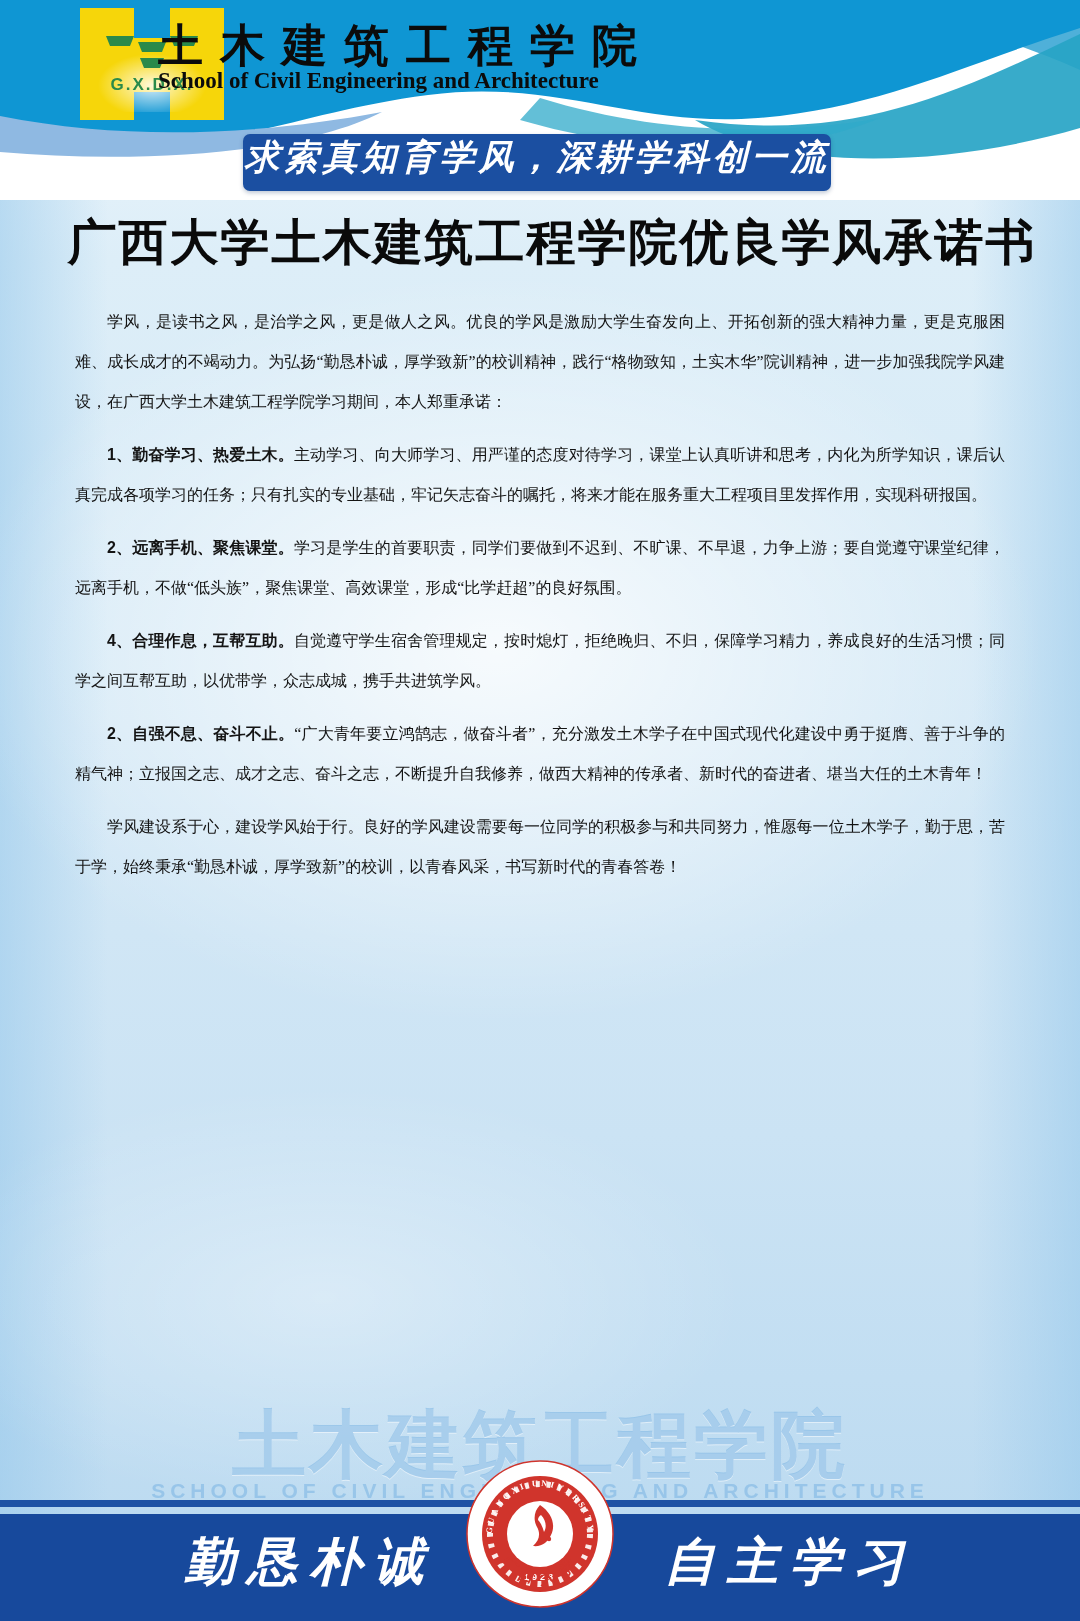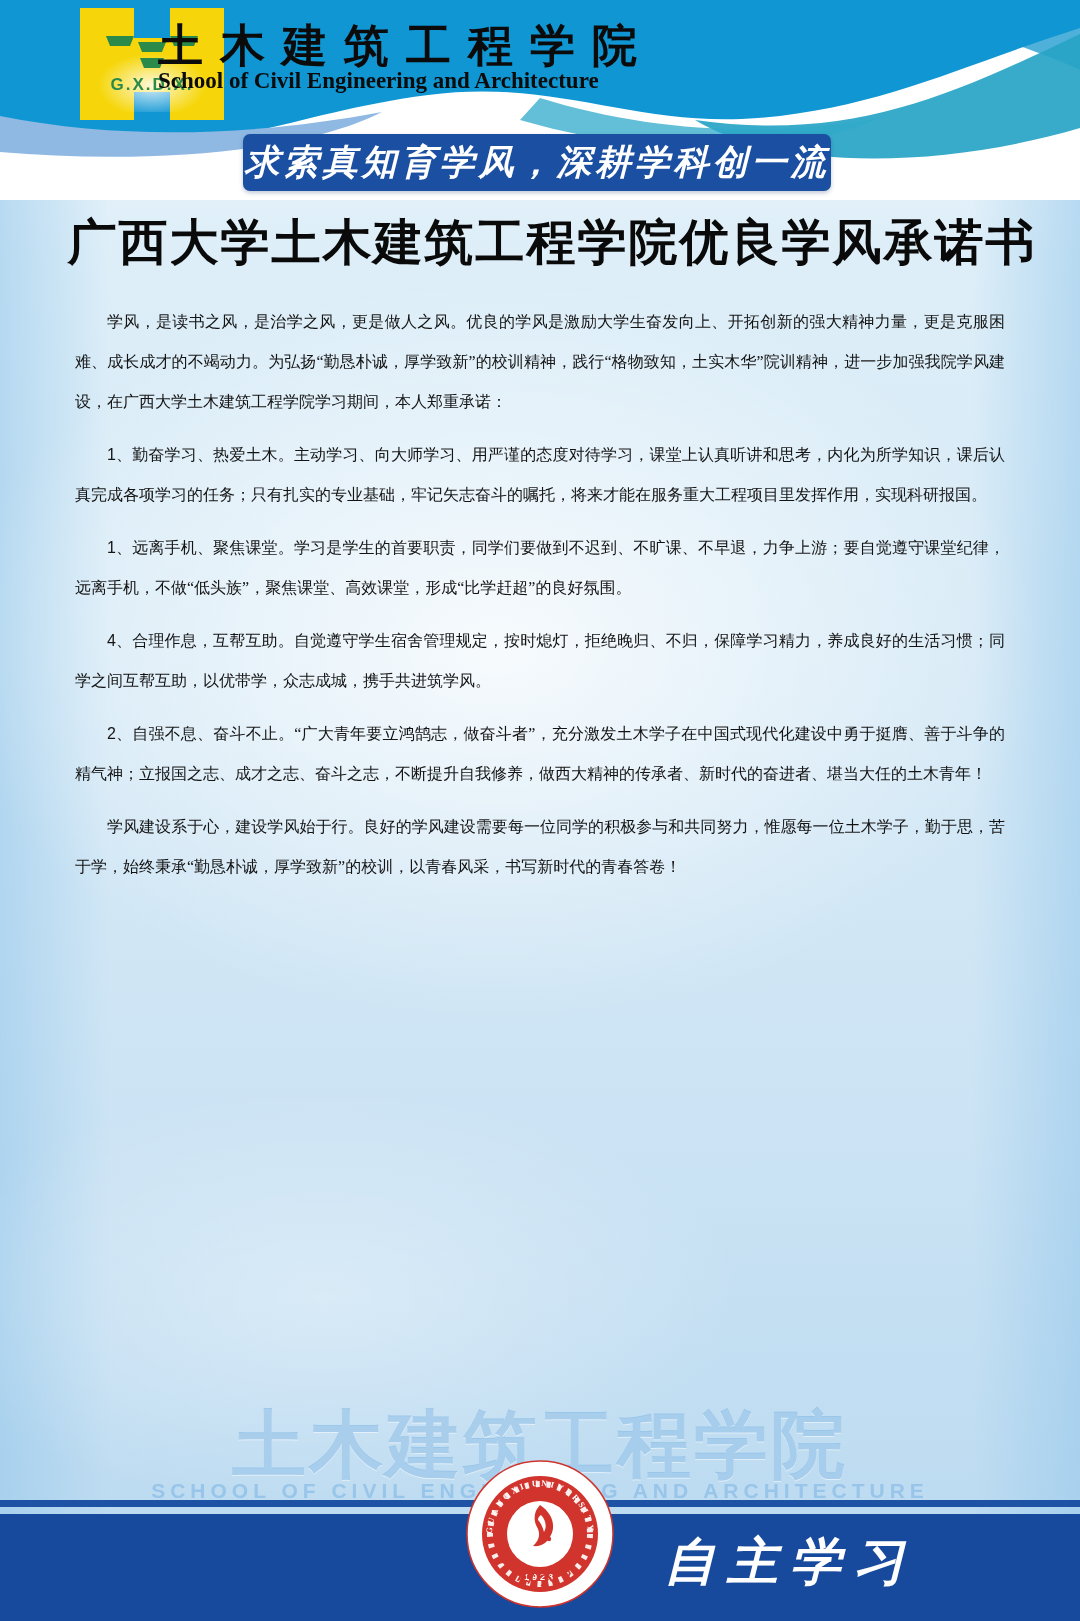--- a/index.html
+++ b/index.html
@@ -19,40 +19,40 @@
   .school-cn{
     position:absolute;left:158px;top:16px;font-size:45px;font-weight:800;color:#0b0b0b;
     letter-spacing:17px;font-family:"Liberation Sans",sans-serif;white-space:nowrap;
   }
   .school-en{
     position:absolute;left:158px;top:68px;font-size:23px;font-weight:700;color:#0b0b0b;
     font-family:"Liberation Serif",serif;white-space:nowrap;
   }
   .slogan{
     position:absolute;left:243px;top:134px;width:588px;height:57px;border-radius:7px;
-    background:#1b4fa1;display:flex;align-items:center;justify-content:center;
+    background:#1b4fa1;display:flex;align-items:flex-start;justify-content:center;
     color:#fff;font-size:35px;font-weight:700;font-style:italic;letter-spacing:4px;
     font-family:"Liberation Serif",serif;white-space:nowrap;
     box-shadow:0 2px 4px rgba(0,40,90,.25);
   }
   
   .page-title{
     position:absolute;left:0;top:198px;width:1080px;margin:12px;text-align:center;
     font-size:49px;font-weight:900;color:#0a0a0a;letter-spacing:2px;
     font-family:"Liberation Serif",serif;white-space:nowrap;
   }
   
   .body-text{
     position:absolute;left:75px;top:302px;width:930px;
     font-size:16px;line-height:40px;color:#141414;text-align:justify;
     font-family:"Liberation Serif",serif;
   }
   .body-text p{margin:0 0 13px 0;text-indent:2em;}
   .body-text p.closing{margin-top:6px;}
-  .body-text b{font-family:"Liberation Sans",sans-serif;font-weight:400;}
+  .body-text b{font-family:"Liberation Sans",sans-serif;font-weight:700;}
   
   .wm-cn{
     position:absolute;left:0;top:1396px;width:1080px;text-align:center;
     font-size:74px;font-weight:800;letter-spacing:3px;color:rgba(120,178,225,.55);
     text-shadow:0 1px 0 rgba(255,255,255,.5);white-space:nowrap;
   }
   .wm-en{
     position:absolute;left:0;top:1479px;width:1080px;text-align:center;
     font-size:21px;font-weight:800;letter-spacing:5px;color:rgba(120,178,225,.55);white-space:nowrap;
   }
@@ -107,31 +107,32 @@
 
   <div class="slogan">
     <span>求索真知育学风，深耕学科创一流</span>
   </div>
 
   <h1 class="page-title">广西大学土木建筑工程学院优良学风承诺书</h1>
 
   <div class="body-text">
     <p>学风，是读书之风，是治学之风，更是做人之风。优良的学风是激励大学生奋发向上、开拓创新的强大精神力量，更是克服困难、成长成才的不竭动力。为弘扬“勤恳朴诚，厚学致新”的校训精神，践行“格物致知，土实木华”院训精神，进一步加强我院学风建设，在广西大学土木建筑工程学院学习期间，本人郑重承诺：</p>
     <p><b>1、勤奋学习、热爱土木。</b><span>主动学习、向大师学习、用严谨的态度对待学习，课堂上认真听讲和思考，内化为所学知识，课后认真完成各项学习的任务；只有扎实的专业基础，牢记矢志奋斗的嘱托，将来才能在服务重大工程项目里发挥作用，实现科研报国。</span></p>
-    <p><b>1、远离手机、聚焦课堂。</b><span>学习是学生的首要职责，同学们要做到不迟到、不旷课、不早退，力争上游；要自觉遵守课堂纪律，远离手机，不做“低头族”，聚焦课堂、高效课堂，形成“比学赶超”的良好氛围。</span></p>
+    <p><b>2、远离手机、聚焦课堂。</b><span>学习是学生的首要职责，同学们要做到不迟到、不旷课、不早退，力争上游；要自觉遵守课堂纪律，远离手机，不做“低头族”，聚焦课堂、高效课堂，形成“比学赶超”的良好氛围。</span></p>
     <p><b>4、合理作息，互帮互助。</b><span>自觉遵守学生宿舍管理规定，按时熄灯，拒绝晚归、不归，保障学习精力，养成良好的生活习惯；同学之间互帮互助，以优带学，众志成城，携手共进筑学风。</span></p>
     <p><b>2、自强不息、奋斗不止。</b><span>“广大青年要立鸿鹄志，做奋斗者”，充分激发土木学子在中国式现代化建设中勇于挺膺、善于斗争的精气神；立报国之志、成才之志、奋斗之志，不断提升自我修养，做西大精神的传承者、新时代的奋进者、堪当大任的土木青年！</span></p>
     <p class="closing">学风建设系于心，建设学风始于行。良好的学风建设需要每一位同学的积极参与和共同努力，惟愿每一位土木学子，勤于思，苦于学，始终秉承“勤恳朴诚，厚学致新”的校训，以青春风采，书写新时代的青春答卷！</p>
   </div>
 
   <div class="wm-cn">土木建筑工程学院</div>
   <div class="wm-en">SCHOOL OF CIVIL ENGINEERING AND ARCHITECTURE</div>
 
   <div class="footer-stripe"></div>
   <div class="footer-band"></div>
+  <div class="motto motto-left">勤恳朴诚</div>
   <div class="motto motto-right">自主学习</div>
 
   <div class="seal">
     <svg width="150" height="150" viewBox="0 0 150 150">
       <defs>
         <path id="arcTop" d="M 75,75 m -48,0 a 48,48 0 1 1 96,0" fill="none"></path>
         <path id="arcBottom" d="M 29,78 a 46,46 0 0 0 92,0" fill="none"></path>
       </defs>
       <circle cx="75" cy="75" r="73" fill="#ffffff" stroke="#d0342c" stroke-width="1.5"></circle>
       <circle cx="75" cy="75" r="58" fill="#d0342c"></circle>

